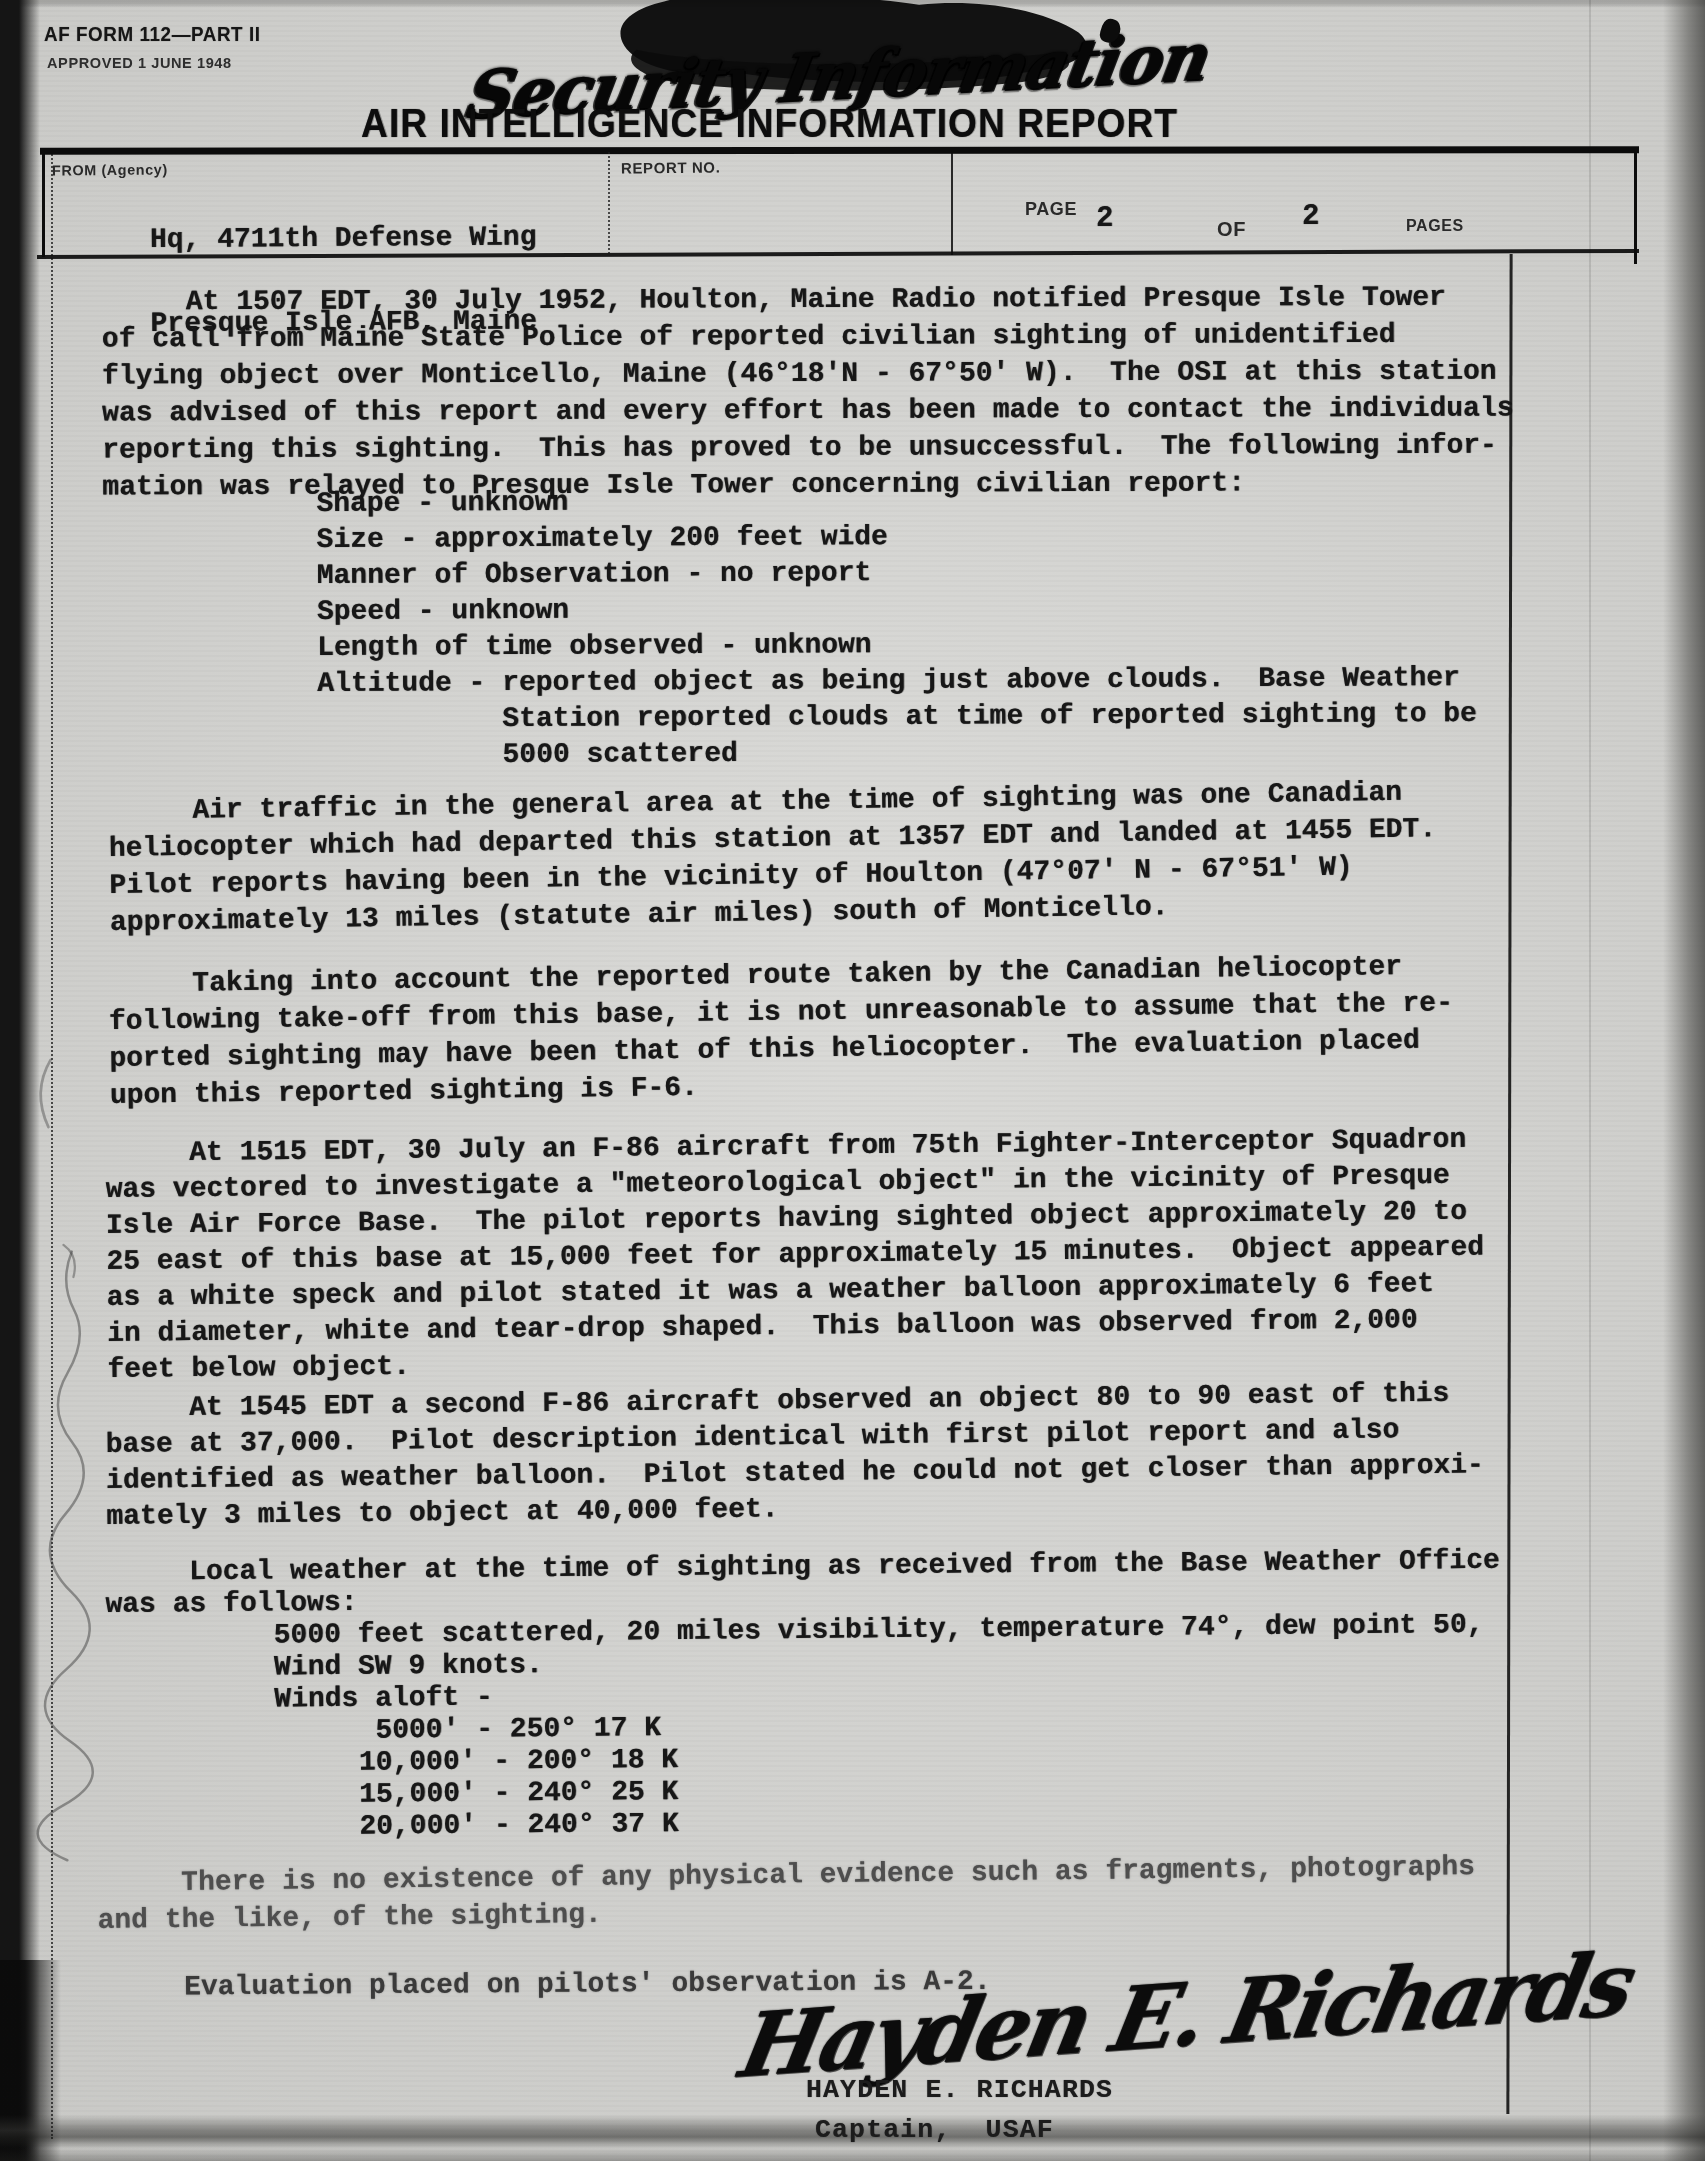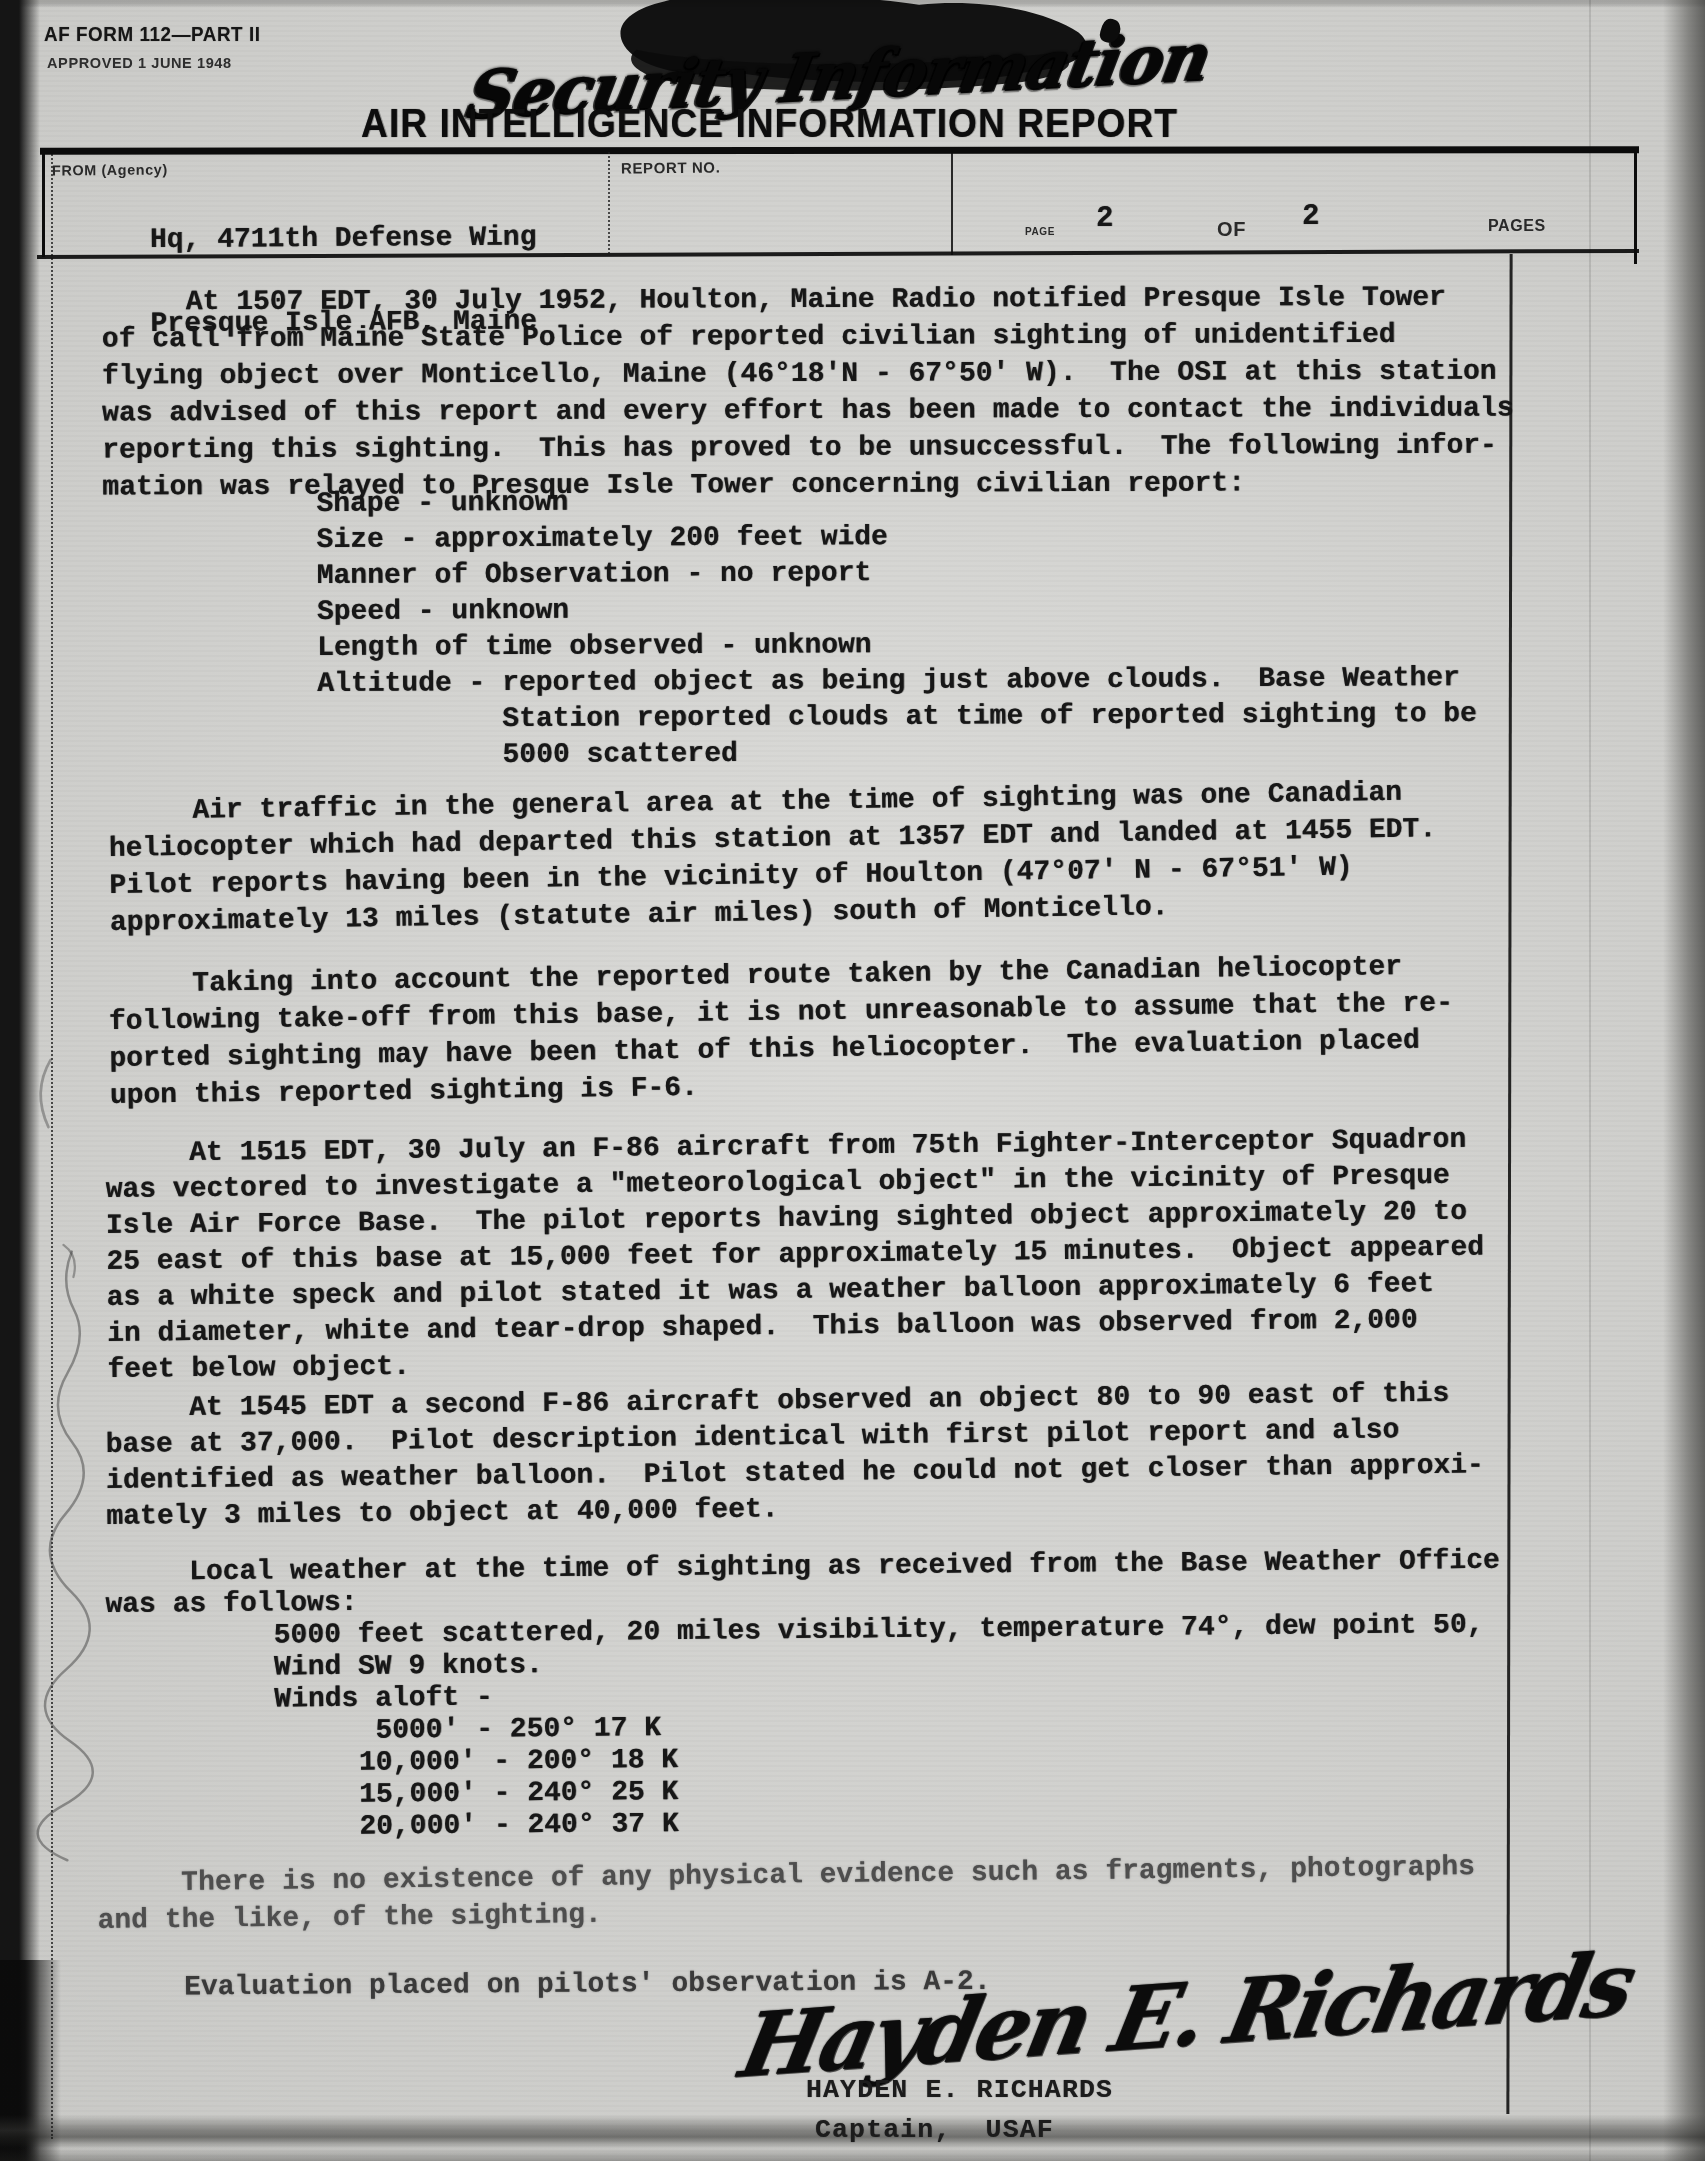--- a/index.html
+++ b/index.html
@@ -72,25 +72,25 @@
   <div class="abs dotted-v" style="left:608px;top:152px;width:0;height:102px;"></div>
   <div class="abs rule" style="left:951px;top:151px;width:2.2px;height:104px;opacity:.85;"></div>
   <div class="abs rule" style="left:1634px;top:148px;width:3.3px;height:116px;"></div>
 
   <div class="abs lbl" style="left:52px;top:162px;font-size:14.4px;transform:rotate(-.5deg);">FROM (Agency)</div>
   <div class="abs mono" style="left:83px;top:176px;line-height:42px;transform:rotate(-.4deg);">
     <span>Hq, 4711th Defense Wing</span><br>
     <span>Presque Isle AFB, Maine</span>
   </div>
   <div class="abs lbl" style="left:621px;top:159px;font-size:15px;transform:rotate(-.6deg);">REPORT NO.</div>
-  <div class="abs lbl" style="left:1025px;top:226px;font-size:10px;">PAGE</div>
+  <div class="abs lbl" style="left:1025px;top:199px;font-size:18px;">PAGE</div>
   <div class="abs mono" style="left:1096px;top:200px;font-size:29px;">2</div>
   <div class="abs lbl" style="left:1217px;top:218px;font-size:20px;">OF</div>
   <div class="abs mono" style="left:1302px;top:198px;font-size:29px;">2</div>
-  <div class="abs lbl" style="left:1488px;top:217px;font-size:16px;">PAGES</div>
+  <div class="abs lbl" style="left:1406px;top:217px;font-size:16px;">PAGES</div>
 
   <div class="abs mono" style="left:102px;top:281px;transform:rotate(-.2deg);">     At 1507 EDT, 30 July 1952, Houlton, Maine Radio notified Presque Isle Tower
 of call from Maine State Police of reported civilian sighting of unidentified
 flying object over Monticello, Maine (46°18'N - 67°50' W).  The OSI at this station
 was advised of this report and every effort has been made to contact the individuals
 reporting this sighting.  This has proved to be unsuccessful.  The following infor-
 mation was relayed to Presque Isle Tower concerning civilian report:</div>
 
   <div class="abs mono" style="left:317px;top:483px;line-height:36px;transform:rotate(-.3deg);">Shape - unknown
 Size - approximately 200 feet wide

